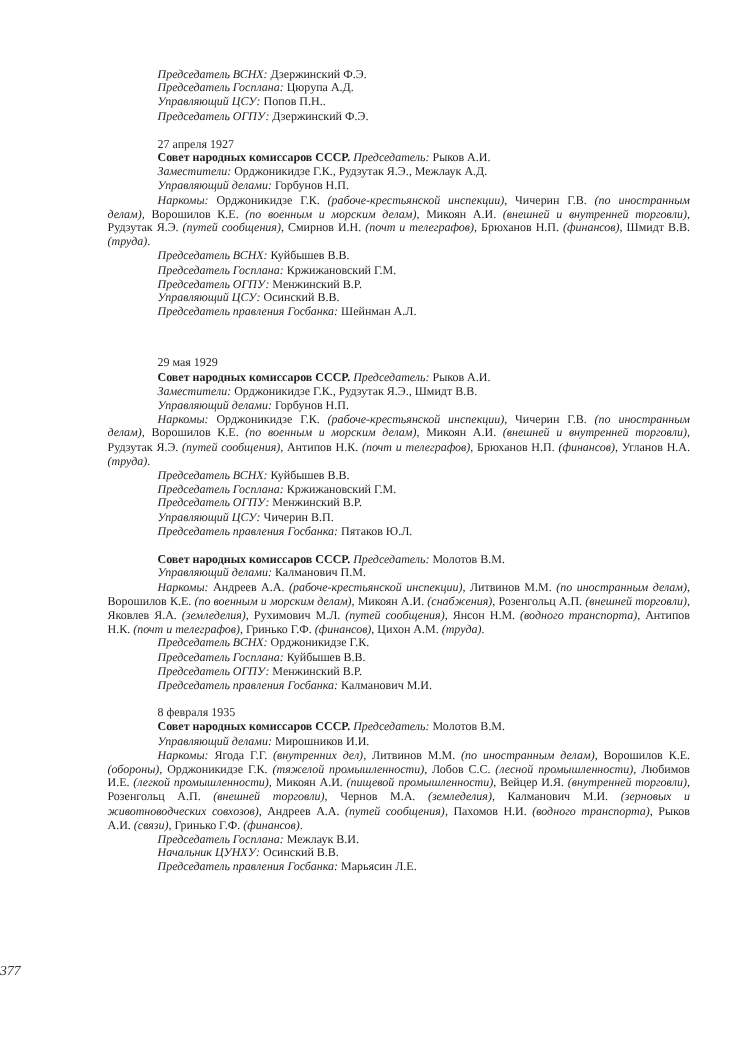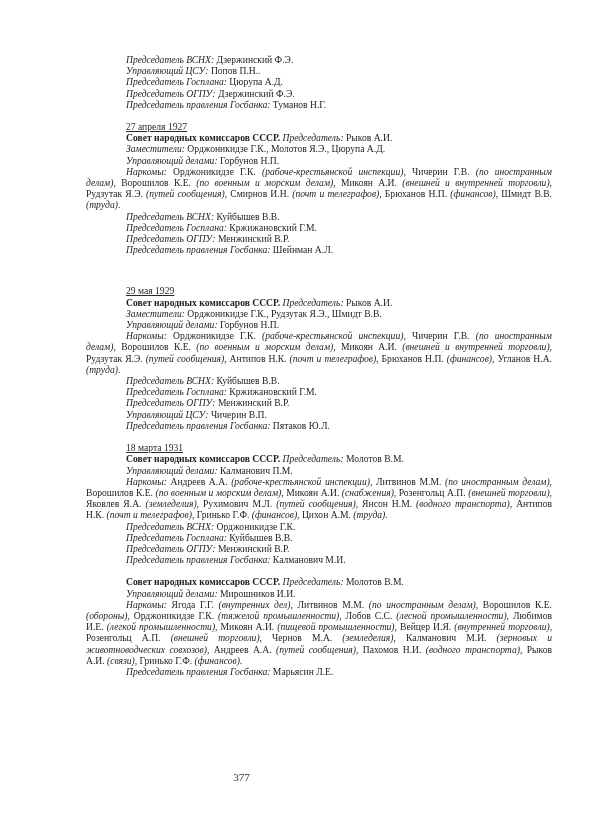--- a/index.html
+++ b/index.html
@@ -6,82 +6,84 @@
   body {
     width: 600px; height: 837px; position: relative; overflow: hidden;
     font-family: "Liberation Serif", "DejaVu Serif", serif;
     color: #1e1e1e; font-size: 9.6px; line-height: 11.2px;
   }
   .page { position: absolute; left: 86px; top: 54px; width: 466px; }
   .line { white-space: nowrap; }
   .ind1 { padding-left: 40px; }
   .ind2 { padding-left: 40px; }
   .para { text-indent: 40px; text-align: justify; text-align-last: left; white-space: normal; }
-  .date { padding-left: 40px; text-decoration: underline; color: #2a2a2a; }
+  .date { padding-left: 40px; color: #2a2a2a; }
   .b { font-weight: bold; margin-top: 20px; }
   .i { font-style: italic; }
   .gap { height: 11px; }
   .gap2 { height: 30px; }
-  .pnum { position: absolute; top: 772px; left: 0; width: 483px; text-align: center;
-          font-size: 11px; color: #333; }
+  .pnum { position: absolute; top: 772px; left: 0; width: 483px; 
+          font-size: 11px; color: #333; font-style: italic; }
 </style>
 </head>
 <body>
 
 <div class="page">
 
   <div>
     <div class="line ind2"><span class="i">Председатель ВСНХ:</span><span> Дзержинский Ф.Э.</span></div>
+    <div class="line ind2"><span class="i">Председатель Госплана:</span><span> Цюрупа А.Д.</span></div>
     <div class="line ind2"><span class="i">Управляющий ЦСУ:</span><span> Попов П.Н..</span></div>
-    <div class="line ind2"><span class="i">Председатель Госплана:</span><span> Цюрупа А.Д.</span></div>
     <div class="line ind2"><span class="i">Председатель ОГПУ:</span><span> Дзержинский Ф.Э.</span></div>
-    <div class="line ind2"><span class="i">Председатель правления Госбанка:</span><span> Туманов Н.Г.</span></div>
   </div>
   <div class="gap"></div>
 
   <div>
     <div class="line date">27 апреля 1927</div>
     <div class="line ind1"><span class="b">Совет народных комиссаров СССР.</span><span class="i"> Председатель:</span><span> Рыков А.И.</span></div>
-    <div class="line ind1"><span class="i">Заместители:</span><span> Орджоникидзе Г.К., Молотов Я.Э., Цюрупа А.Д.</span></div>
+    <div class="line ind1"><span class="i">Заместители:</span><span> Орджоникидзе Г.К., Рудзутак Я.Э., Межлаук А.Д.</span></div>
     <div class="line ind1"><span class="i">Управляющий делами:</span><span> Горбунов Н.П.</span></div>
     <div class="para"><span class="i">Наркомы:</span><span> Орджоникидзе Г.К. </span><span class="i">(рабоче-крестьянской инспекции)</span><span>, Чичерин Г.В. </span><span class="i">(по иностранным делам)</span><span>, Ворошилов К.Е. </span><span class="i">(по военным и морским делам)</span><span>, Микоян А.И. </span><span class="i">(внешней и внутренней торговли)</span><span>, Рудзутак Я.Э. </span><span class="i">(путей сообщения)</span><span>, Смирнов И.Н. </span><span class="i">(почт и телеграфов)</span><span>, Брюханов Н.П. </span><span class="i">(финансов)</span><span>, Шмидт В.В. </span><span class="i">(труда)</span><span>.</span></div>
     <div class="line ind2"><span class="i">Председатель ВСНХ:</span><span> Куйбышев В.В.</span></div>
     <div class="line ind2"><span class="i">Председатель Госплана:</span><span> Кржижановский Г.М.</span></div>
     <div class="line ind2"><span class="i">Председатель ОГПУ:</span><span> Менжинский В.Р.</span></div>
+    <div class="line ind2"><span class="i">Управляющий ЦСУ:</span><span> Осинский В.В.</span></div>
     <div class="line ind2"><span class="i">Председатель правления Госбанка:</span><span> Шейнман А.Л.</span></div>
   </div>
   <div class="gap2"></div>
 
   <div>
     <div class="line date">29 мая 1929</div>
     <div class="line ind1"><span class="b">Совет народных комиссаров СССР.</span><span class="i"> Председатель:</span><span> Рыков А.И.</span></div>
     <div class="line ind1"><span class="i">Заместители:</span><span> Орджоникидзе Г.К., Рудзутак Я.Э., Шмидт В.В.</span></div>
     <div class="line ind1"><span class="i">Управляющий делами:</span><span> Горбунов Н.П.</span></div>
     <div class="para"><span class="i">Наркомы:</span><span> Орджоникидзе Г.К. </span><span class="i">(рабоче-крестьянской инспекции)</span><span>, Чичерин Г.В. </span><span class="i">(по иностранным делам)</span><span>, Ворошилов К.Е. </span><span class="i">(по военным и морским делам)</span><span>, Микоян А.И. </span><span class="i">(внешней и внутренней торговли)</span><span>, Рудзутак Я.Э. </span><span class="i">(путей сообщения)</span><span>, Антипов Н.К. </span><span class="i">(почт и телеграфов)</span><span>, Брюханов Н.П. </span><span class="i">(финансов)</span><span>, Угланов Н.А. </span><span class="i">(труда)</span><span>.</span></div>
     <div class="line ind2"><span class="i">Председатель ВСНХ:</span><span> Куйбышев В.В.</span></div>
     <div class="line ind2"><span class="i">Председатель Госплана:</span><span> Кржижановский Г.М.</span></div>
     <div class="line ind2"><span class="i">Председатель ОГПУ:</span><span> Менжинский В.Р.</span></div>
     <div class="line ind2"><span class="i">Управляющий ЦСУ:</span><span> Чичерин В.П.</span></div>
     <div class="line ind2"><span class="i">Председатель правления Госбанка:</span><span> Пятаков Ю.Л.</span></div>
   </div>
   <div class="gap"></div>
 
   <div>
-    <div class="line date">18 марта 1931</div>
     <div class="line ind1"><span class="b">Совет народных комиссаров СССР.</span><span class="i"> Председатель:</span><span> Молотов В.М.</span></div>
     <div class="line ind1"><span class="i">Управляющий делами:</span><span> Калманович П.М.</span></div>
     <div class="para"><span class="i">Наркомы:</span><span> Андреев А.А. </span><span class="i">(рабоче-крестьянской инспекции)</span><span>, Литвинов М.М. </span><span class="i">(по иностранным делам)</span><span>, Ворошилов К.Е. </span><span class="i">(по военным и морским делам)</span><span>, Микоян А.И. </span><span class="i">(снабжения)</span><span>, Розенгольц А.П. </span><span class="i">(внешней торговли)</span><span>, Яковлев Я.А. </span><span class="i">(земледелия)</span><span>, Рухимович М.Л. </span><span class="i">(путей сообщения)</span><span>, Янсон Н.М. </span><span class="i">(водного транспорта)</span><span>, Антипов Н.К. </span><span class="i">(почт и телеграфов)</span><span>, Гринько Г.Ф. </span><span class="i">(финансов)</span><span>, Цихон А.М. </span><span class="i">(труда)</span><span>.</span></div>
     <div class="line ind2"><span class="i">Председатель ВСНХ:</span><span> Орджоникидзе Г.К.</span></div>
     <div class="line ind2"><span class="i">Председатель Госплана:</span><span> Куйбышев В.В.</span></div>
     <div class="line ind2"><span class="i">Председатель ОГПУ:</span><span> Менжинский В.Р.</span></div>
     <div class="line ind2"><span class="i">Председатель правления Госбанка:</span><span> Калманович М.И.</span></div>
   </div>
   <div class="gap"></div>
 
   <div>
+    <div class="line date">8 февраля 1935</div>
     <div class="line ind1"><span class="b">Совет народных комиссаров СССР.</span><span class="i"> Председатель:</span><span> Молотов В.М.</span></div>
     <div class="line ind1"><span class="i">Управляющий делами:</span><span> Мирошников И.И.</span></div>
     <div class="para"><span class="i">Наркомы:</span><span> Ягода Г.Г. </span><span class="i">(внутренних дел)</span><span>, Литвинов М.М. </span><span class="i">(по иностранным делам)</span><span>, Ворошилов К.Е. </span><span class="i">(обороны)</span><span>, Орджоникидзе Г.К. </span><span class="i">(тяжелой промышленности)</span><span>, Лобов С.С. </span><span class="i">(лесной промышленности)</span><span>, Любимов И.Е. </span><span class="i">(легкой промышленности)</span><span>, Микоян А.И. </span><span class="i">(пищевой промышленности)</span><span>, Вейцер И.Я. </span><span class="i">(внутренней торговли)</span><span>, Розенгольц А.П. </span><span class="i">(внешней торговли)</span><span>, Чернов М.А. </span><span class="i">(земледелия)</span><span>, Калманович М.И. </span><span class="i">(зерновых и животноводческих совхозов)</span><span>, Андреев А.А. </span><span class="i">(путей сообщения)</span><span>, Пахомов Н.И. </span><span class="i">(водного транспорта)</span><span>, Рыков А.И. </span><span class="i">(связи)</span><span>, Гринько Г.Ф. </span><span class="i">(финансов)</span><span>.</span></div>
+    <div class="line ind2"><span class="i">Председатель Госплана:</span><span> Межлаук В.И.</span></div>
+    <div class="line ind2"><span class="i">Начальник ЦУНХУ:</span><span> Осинский В.В.</span></div>
     <div class="line ind2"><span class="i">Председатель правления Госбанка:</span><span> Марьясин Л.Е.</span></div>
   </div>
 </div>
 
 <div class="pnum">377</div>
 
 </body></html>

